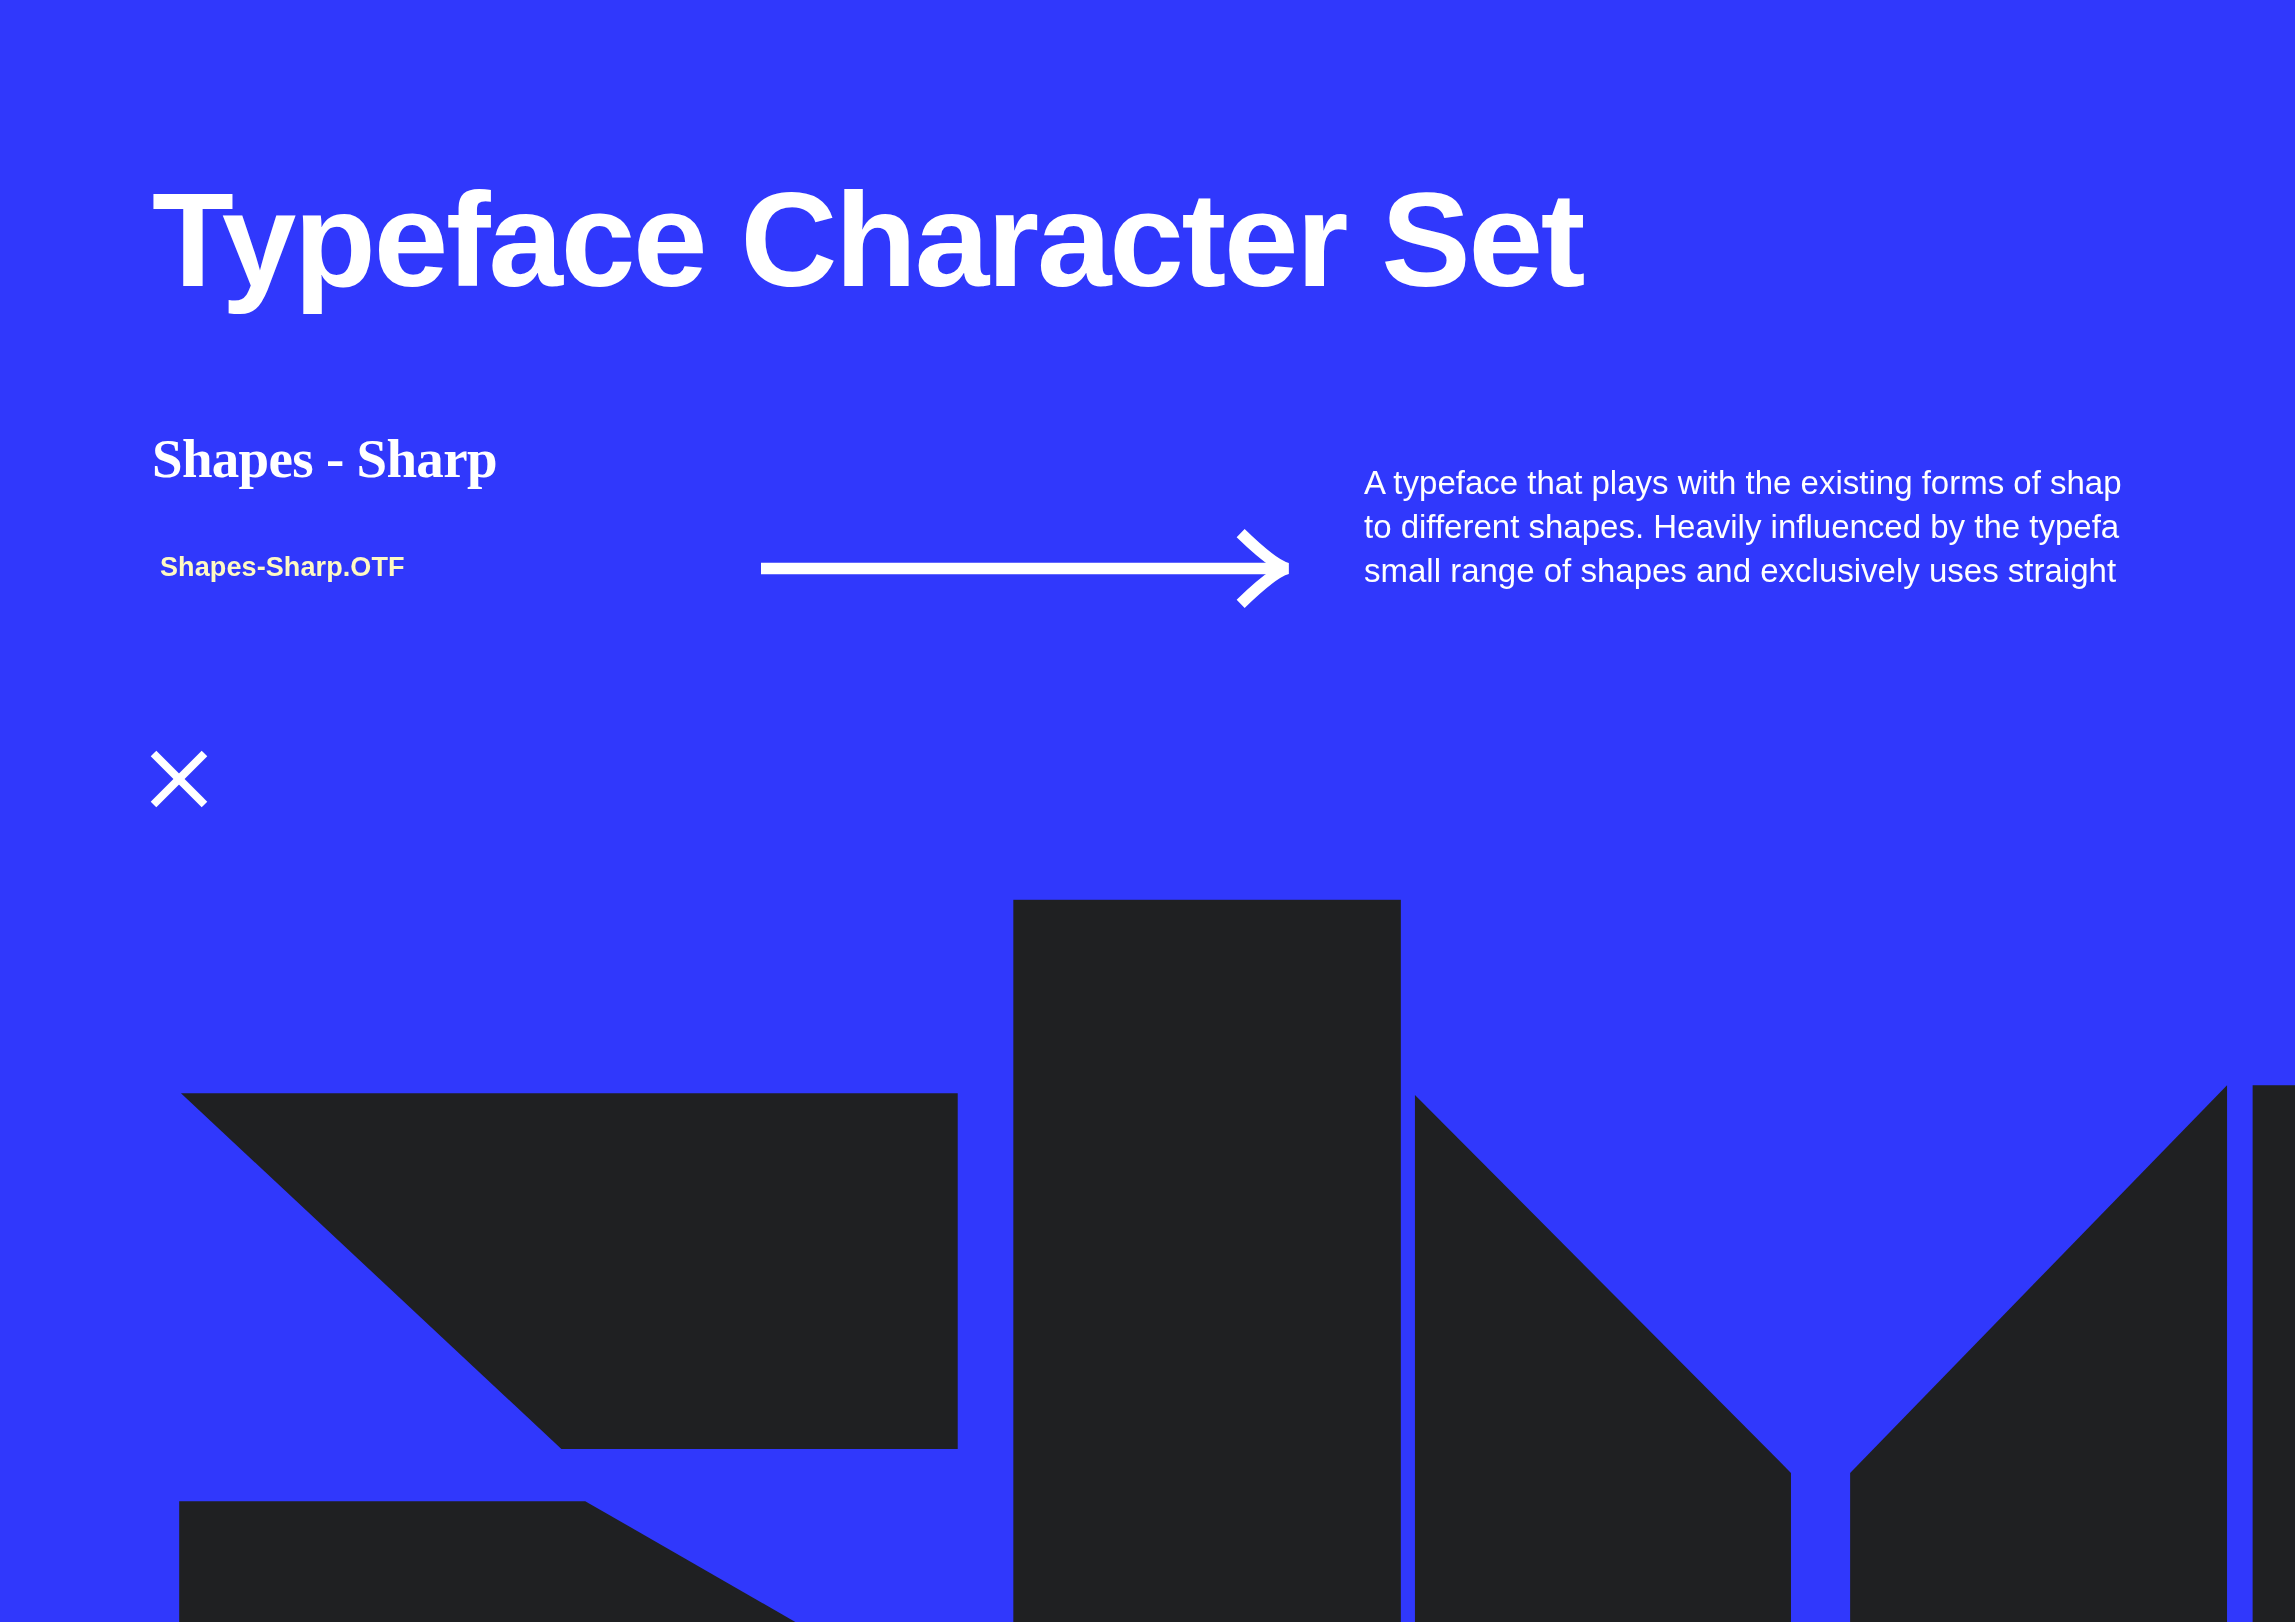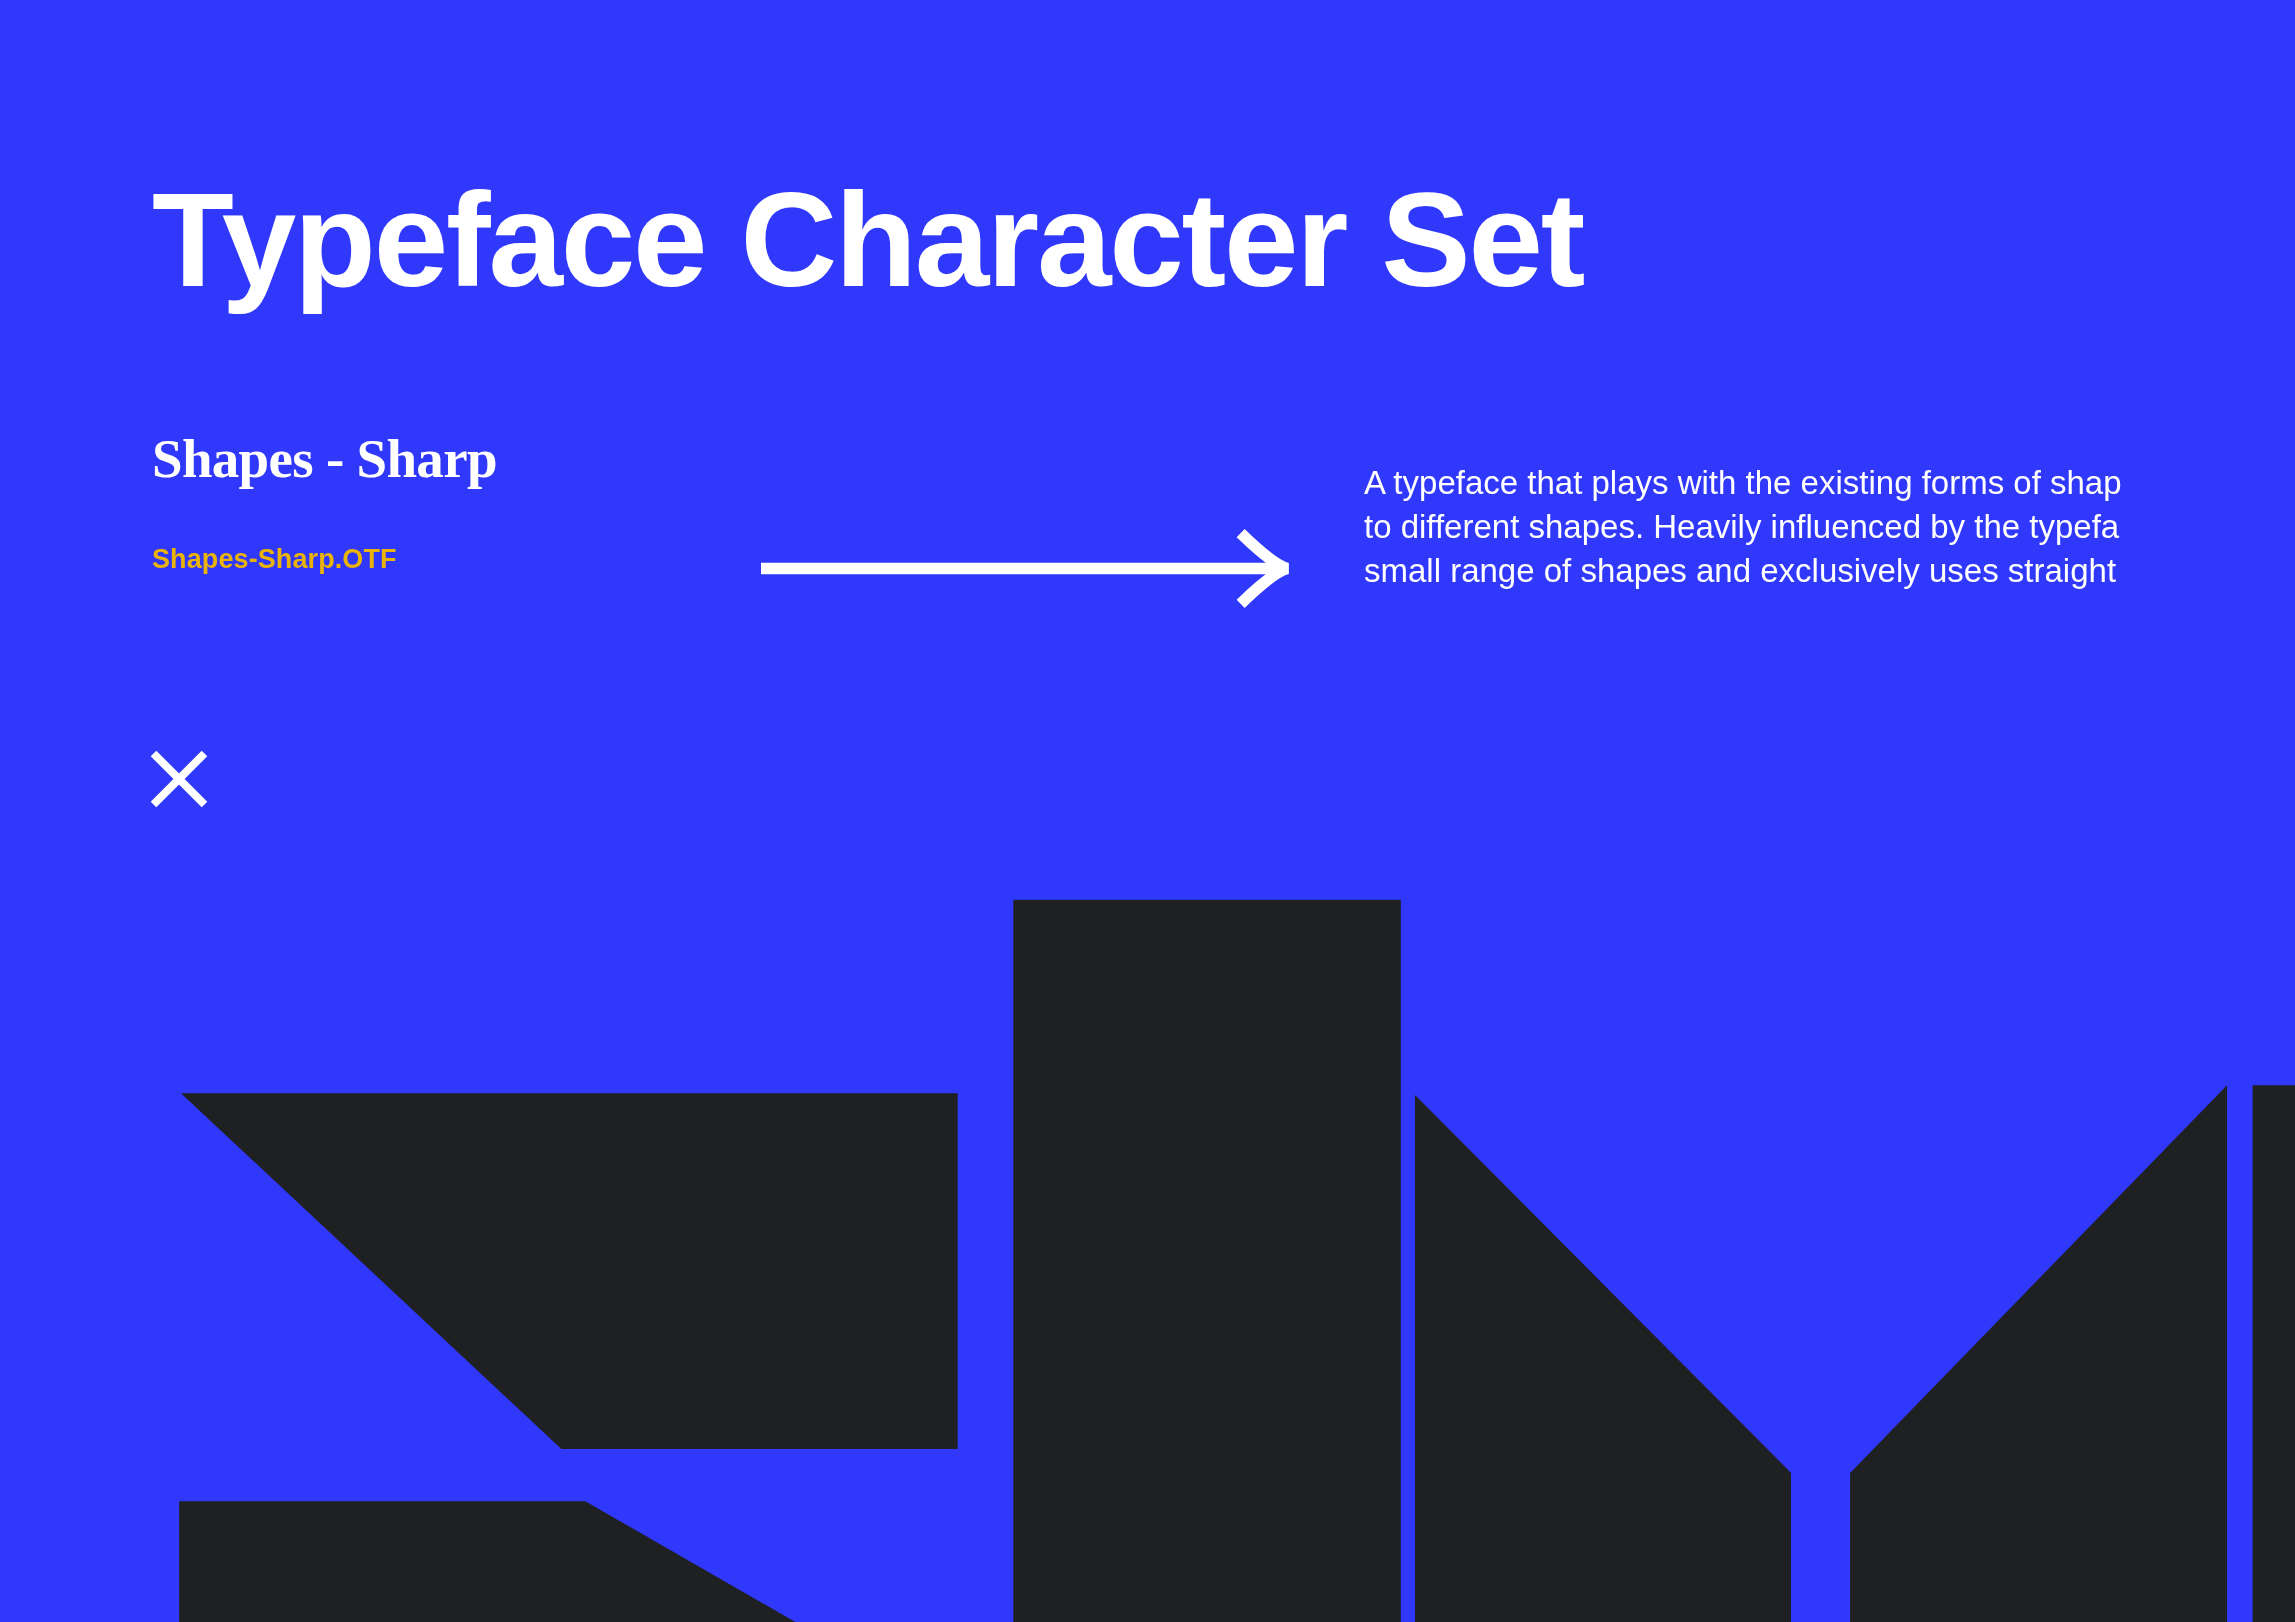--- a/index.html
+++ b/index.html
@@ -63,26 +63,26 @@
     letter-spacing: -0.7px;
     color: #ffffff;
     white-space: nowrap;
     font-family: Liberation Serif, serif;
   }
 
   .filename {
     position: absolute;
     left: 152px;
     top: 546px;
-    margin: 0;
+    margin: 8px;
     font-size: 27px;
     line-height: 1.0;
     font-weight: 700;
     letter-spacing: 0.1px;
-    color: #eab308;
+    color: #fef9c3;
     white-space: nowrap;
   }
 
   .arrow {
     position: absolute;
     left: 761px;
     top: 526px;
     width: 530px;
     height: 85px;
   }

